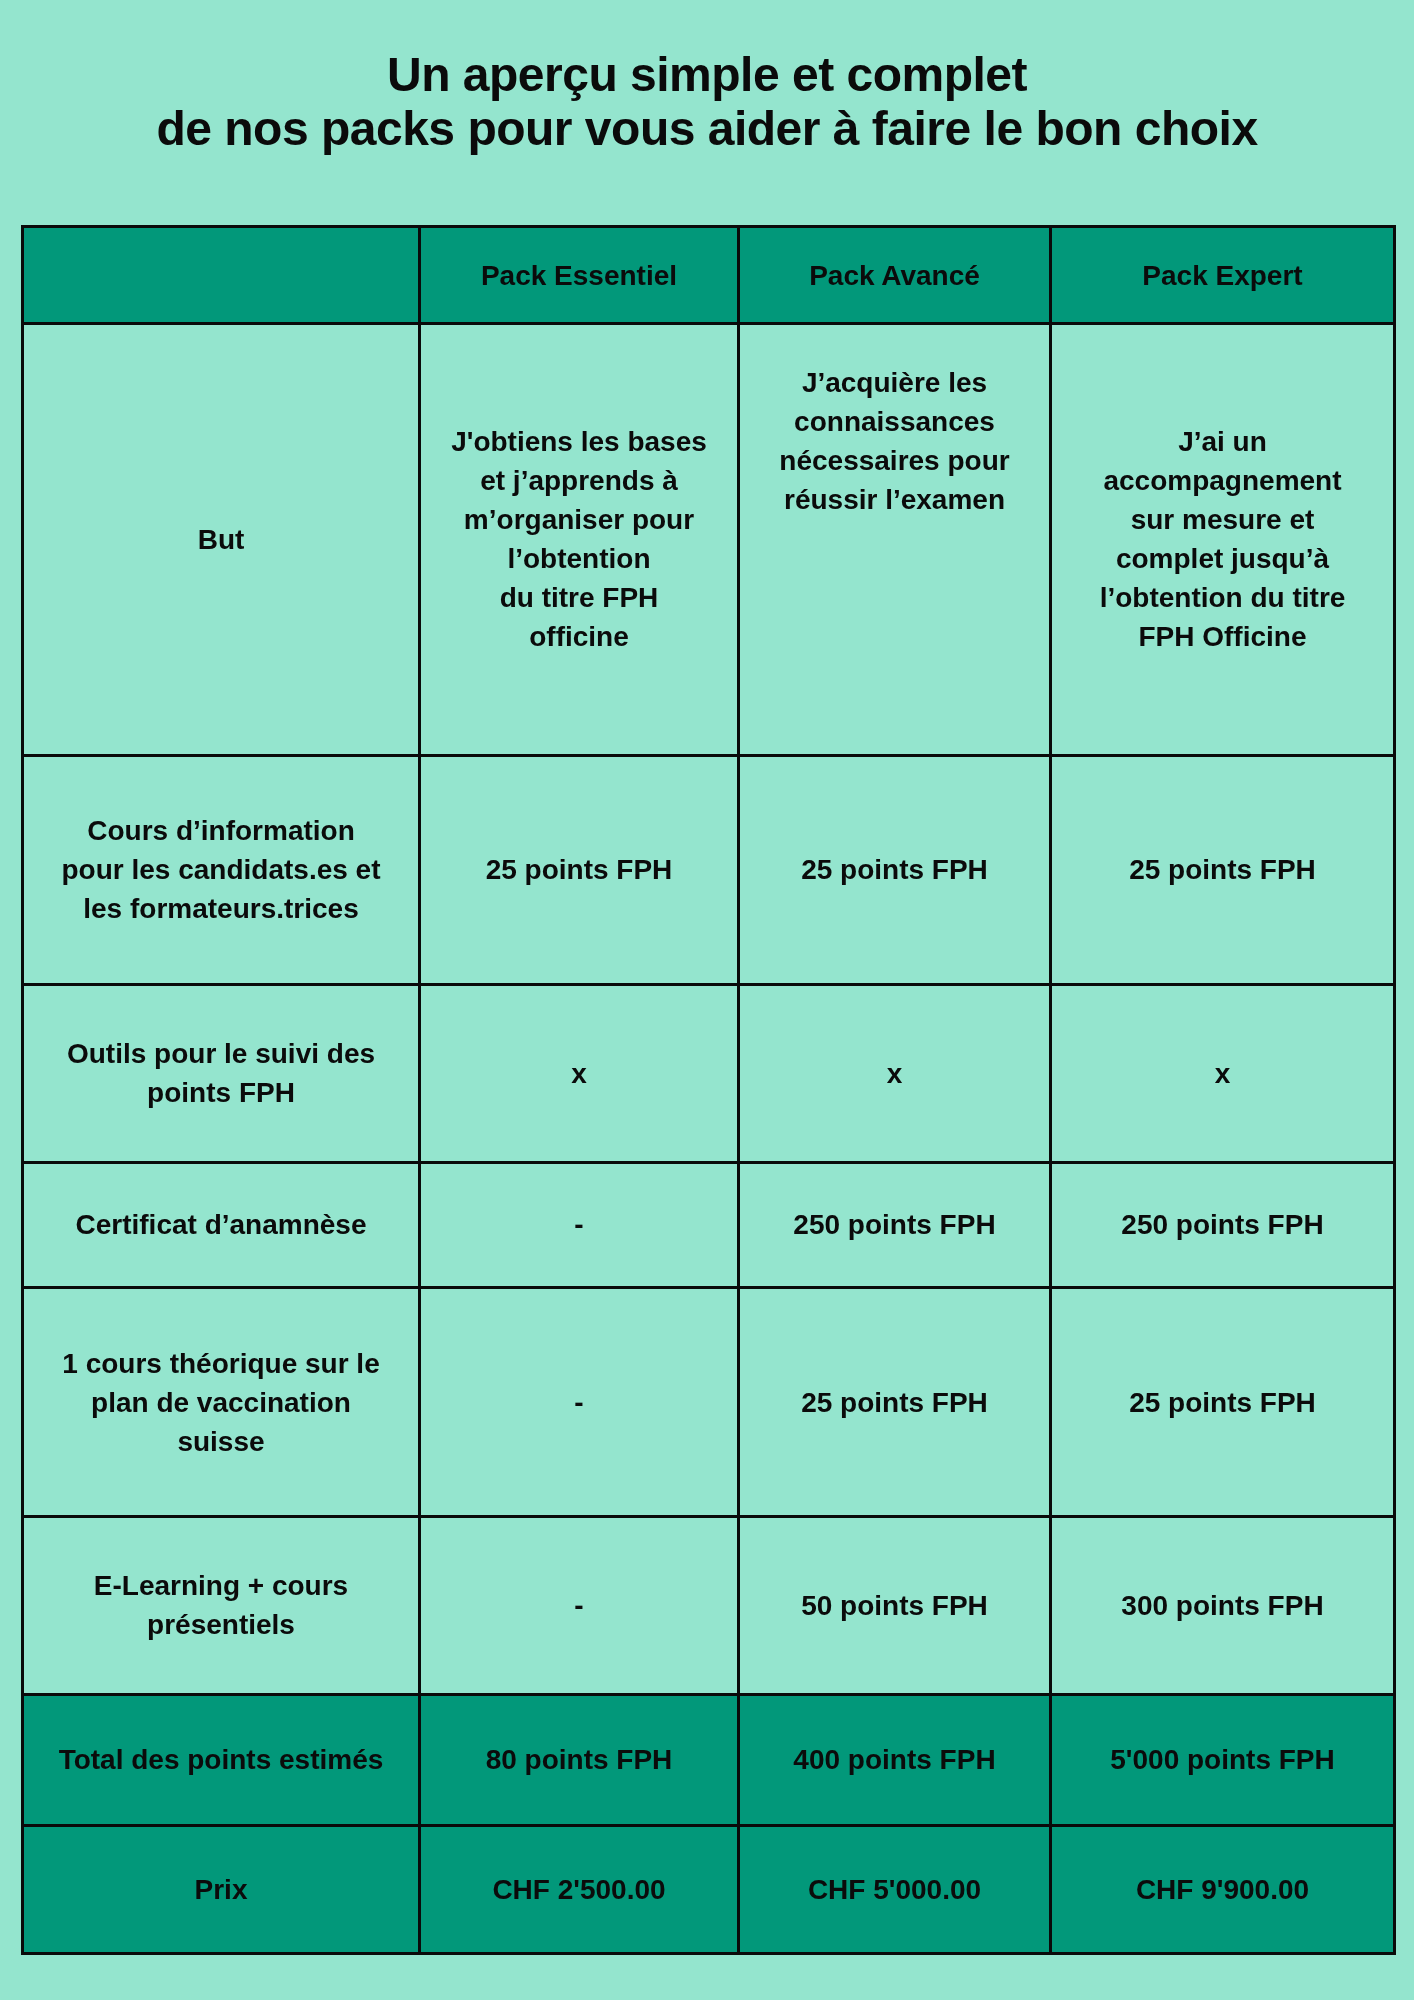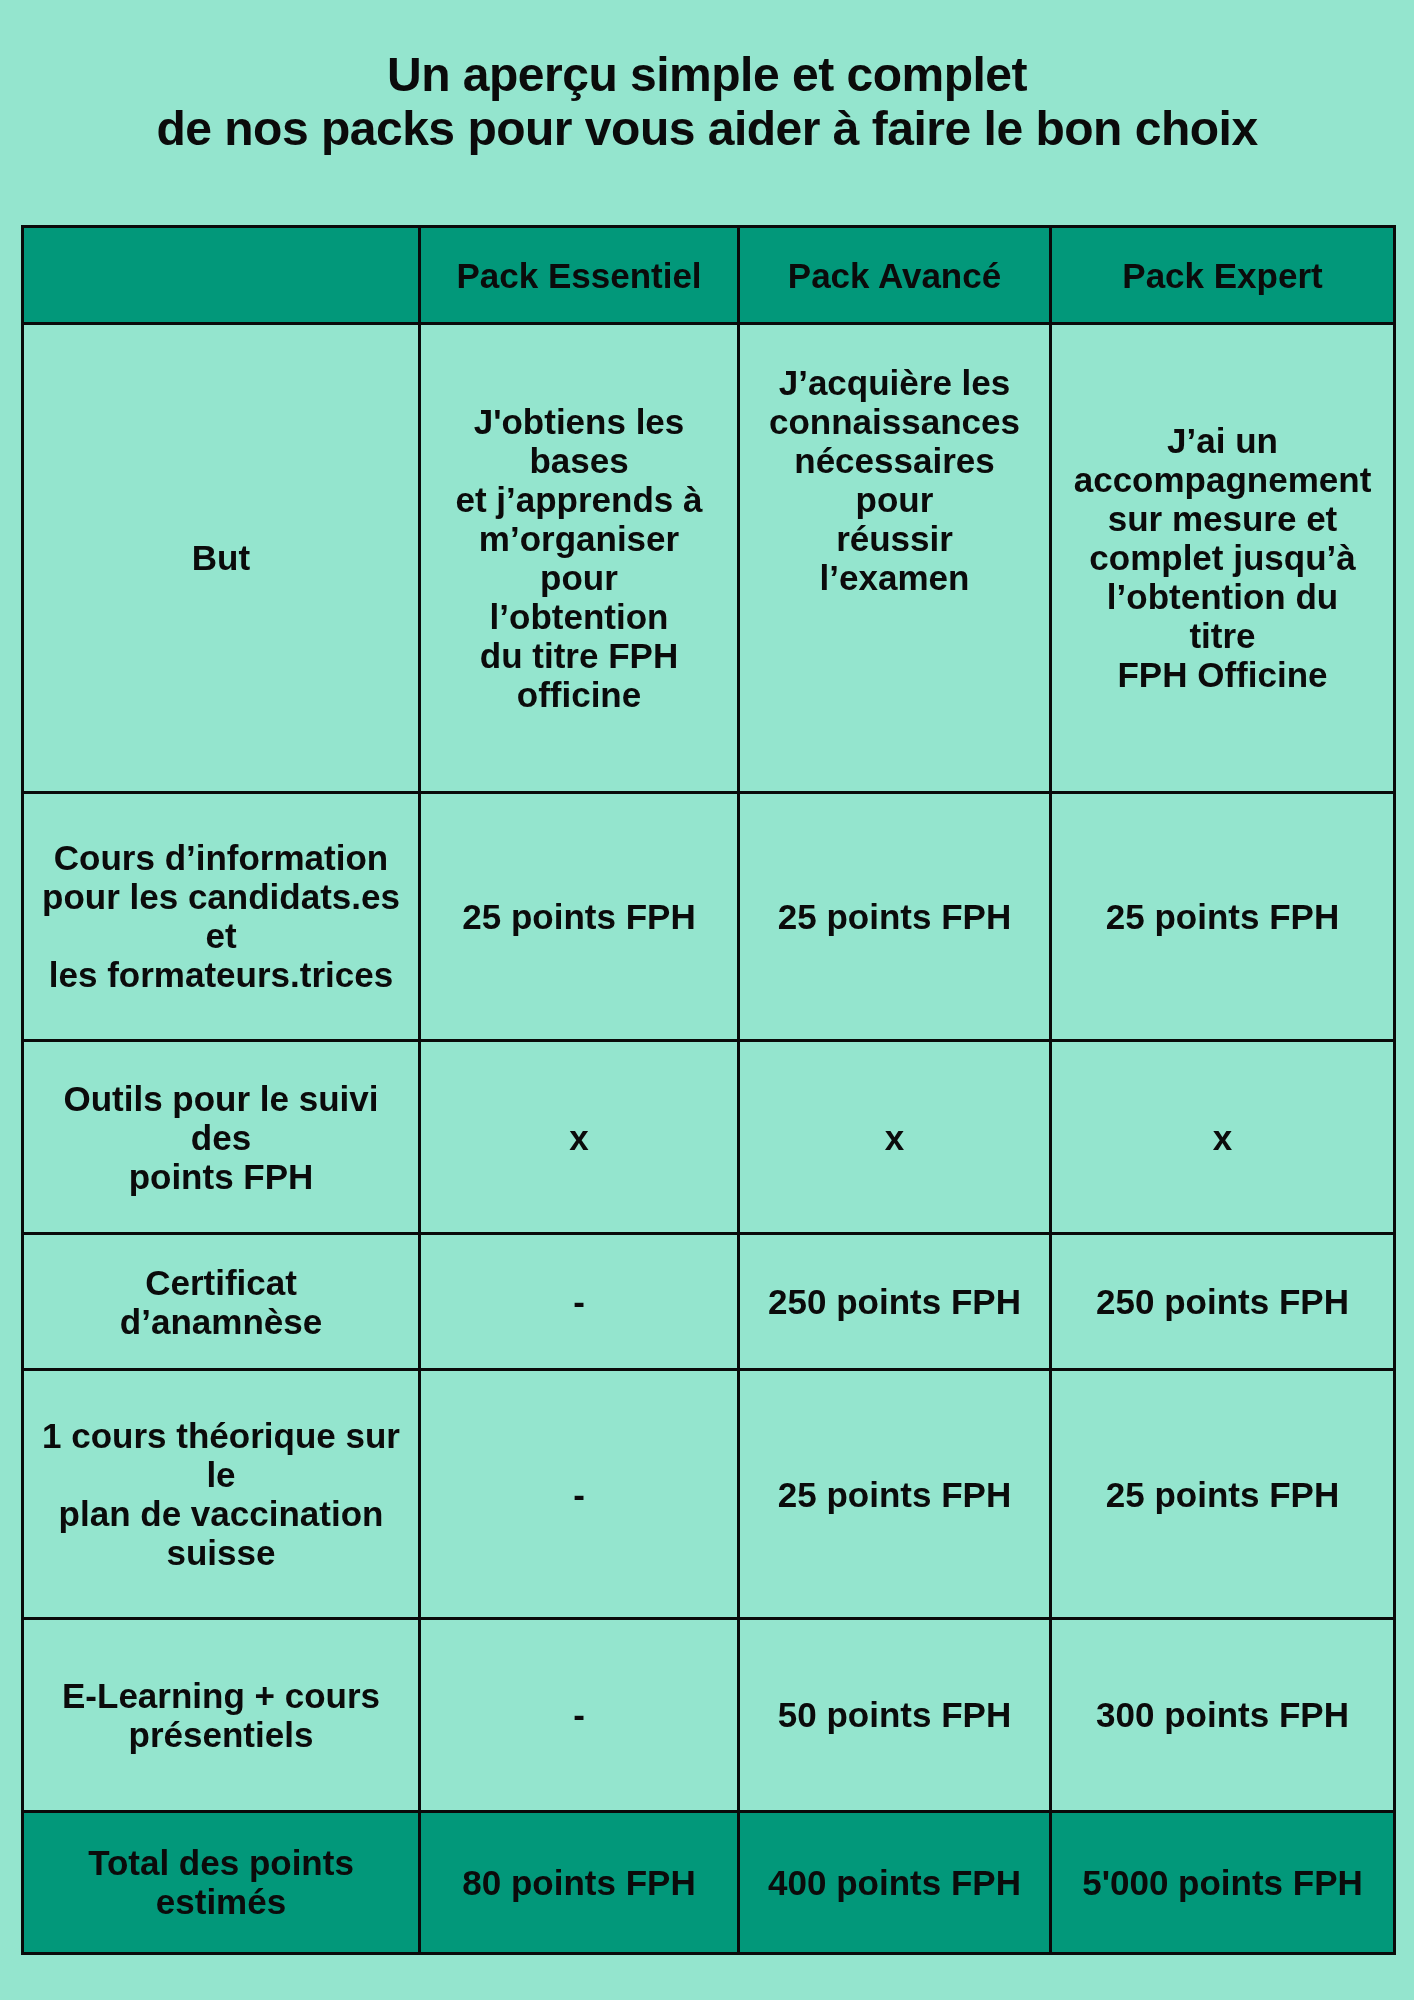--- a/index.html
+++ b/index.html
@@ -18,21 +18,21 @@
   }
   .title div { display: block; }
   table.cmp {
     position: absolute; left: 21px; top: 225px;
     width: 1372px; height: 1730px;
     border-collapse: collapse; table-layout: fixed;
   }
   table.cmp td, table.cmp th {
     border: 3px solid #0a0a0a;
     text-align: center; vertical-align: middle;
-    font-weight: bold; font-size: 35px; line-height: 39px;
+    font-weight: bold; font-size: 28px; line-height: 39px;
     padding: 0 18px;
     box-sizing: border-box;
     margin-top: 34px;
   }
   table.cmp th { background: #02987A; }
   tr.dark td { background: #02987A; }
   .cell-text { white-space: pre-line; }
 </style>
 </head>
 <body>
@@ -112,14 +112,20 @@
       <td class="cell-text">-</td>
       <td class="cell-text">50 points FPH</td>
       <td class="cell-text">300 points FPH</td>
     </tr>
     <tr class="dark" style="height:100px">
       <td class="cell-text">Total des points estimés</td>
       <td class="cell-text">80 points FPH</td>
       <td class="cell-text">400 points FPH</td>
       <td class="cell-text">5'000 points FPH</td>
     </tr>
+    <tr class="dark" style="height:98px">
+      <td class="cell-text">Prix</td>
+      <td class="cell-text">CHF 2'500.00</td>
+      <td class="cell-text">CHF 5'000.00</td>
+      <td class="cell-text">CHF 9'900.00</td>
+    </tr>
   </tbody>
 </table>
 
 </body></html>

